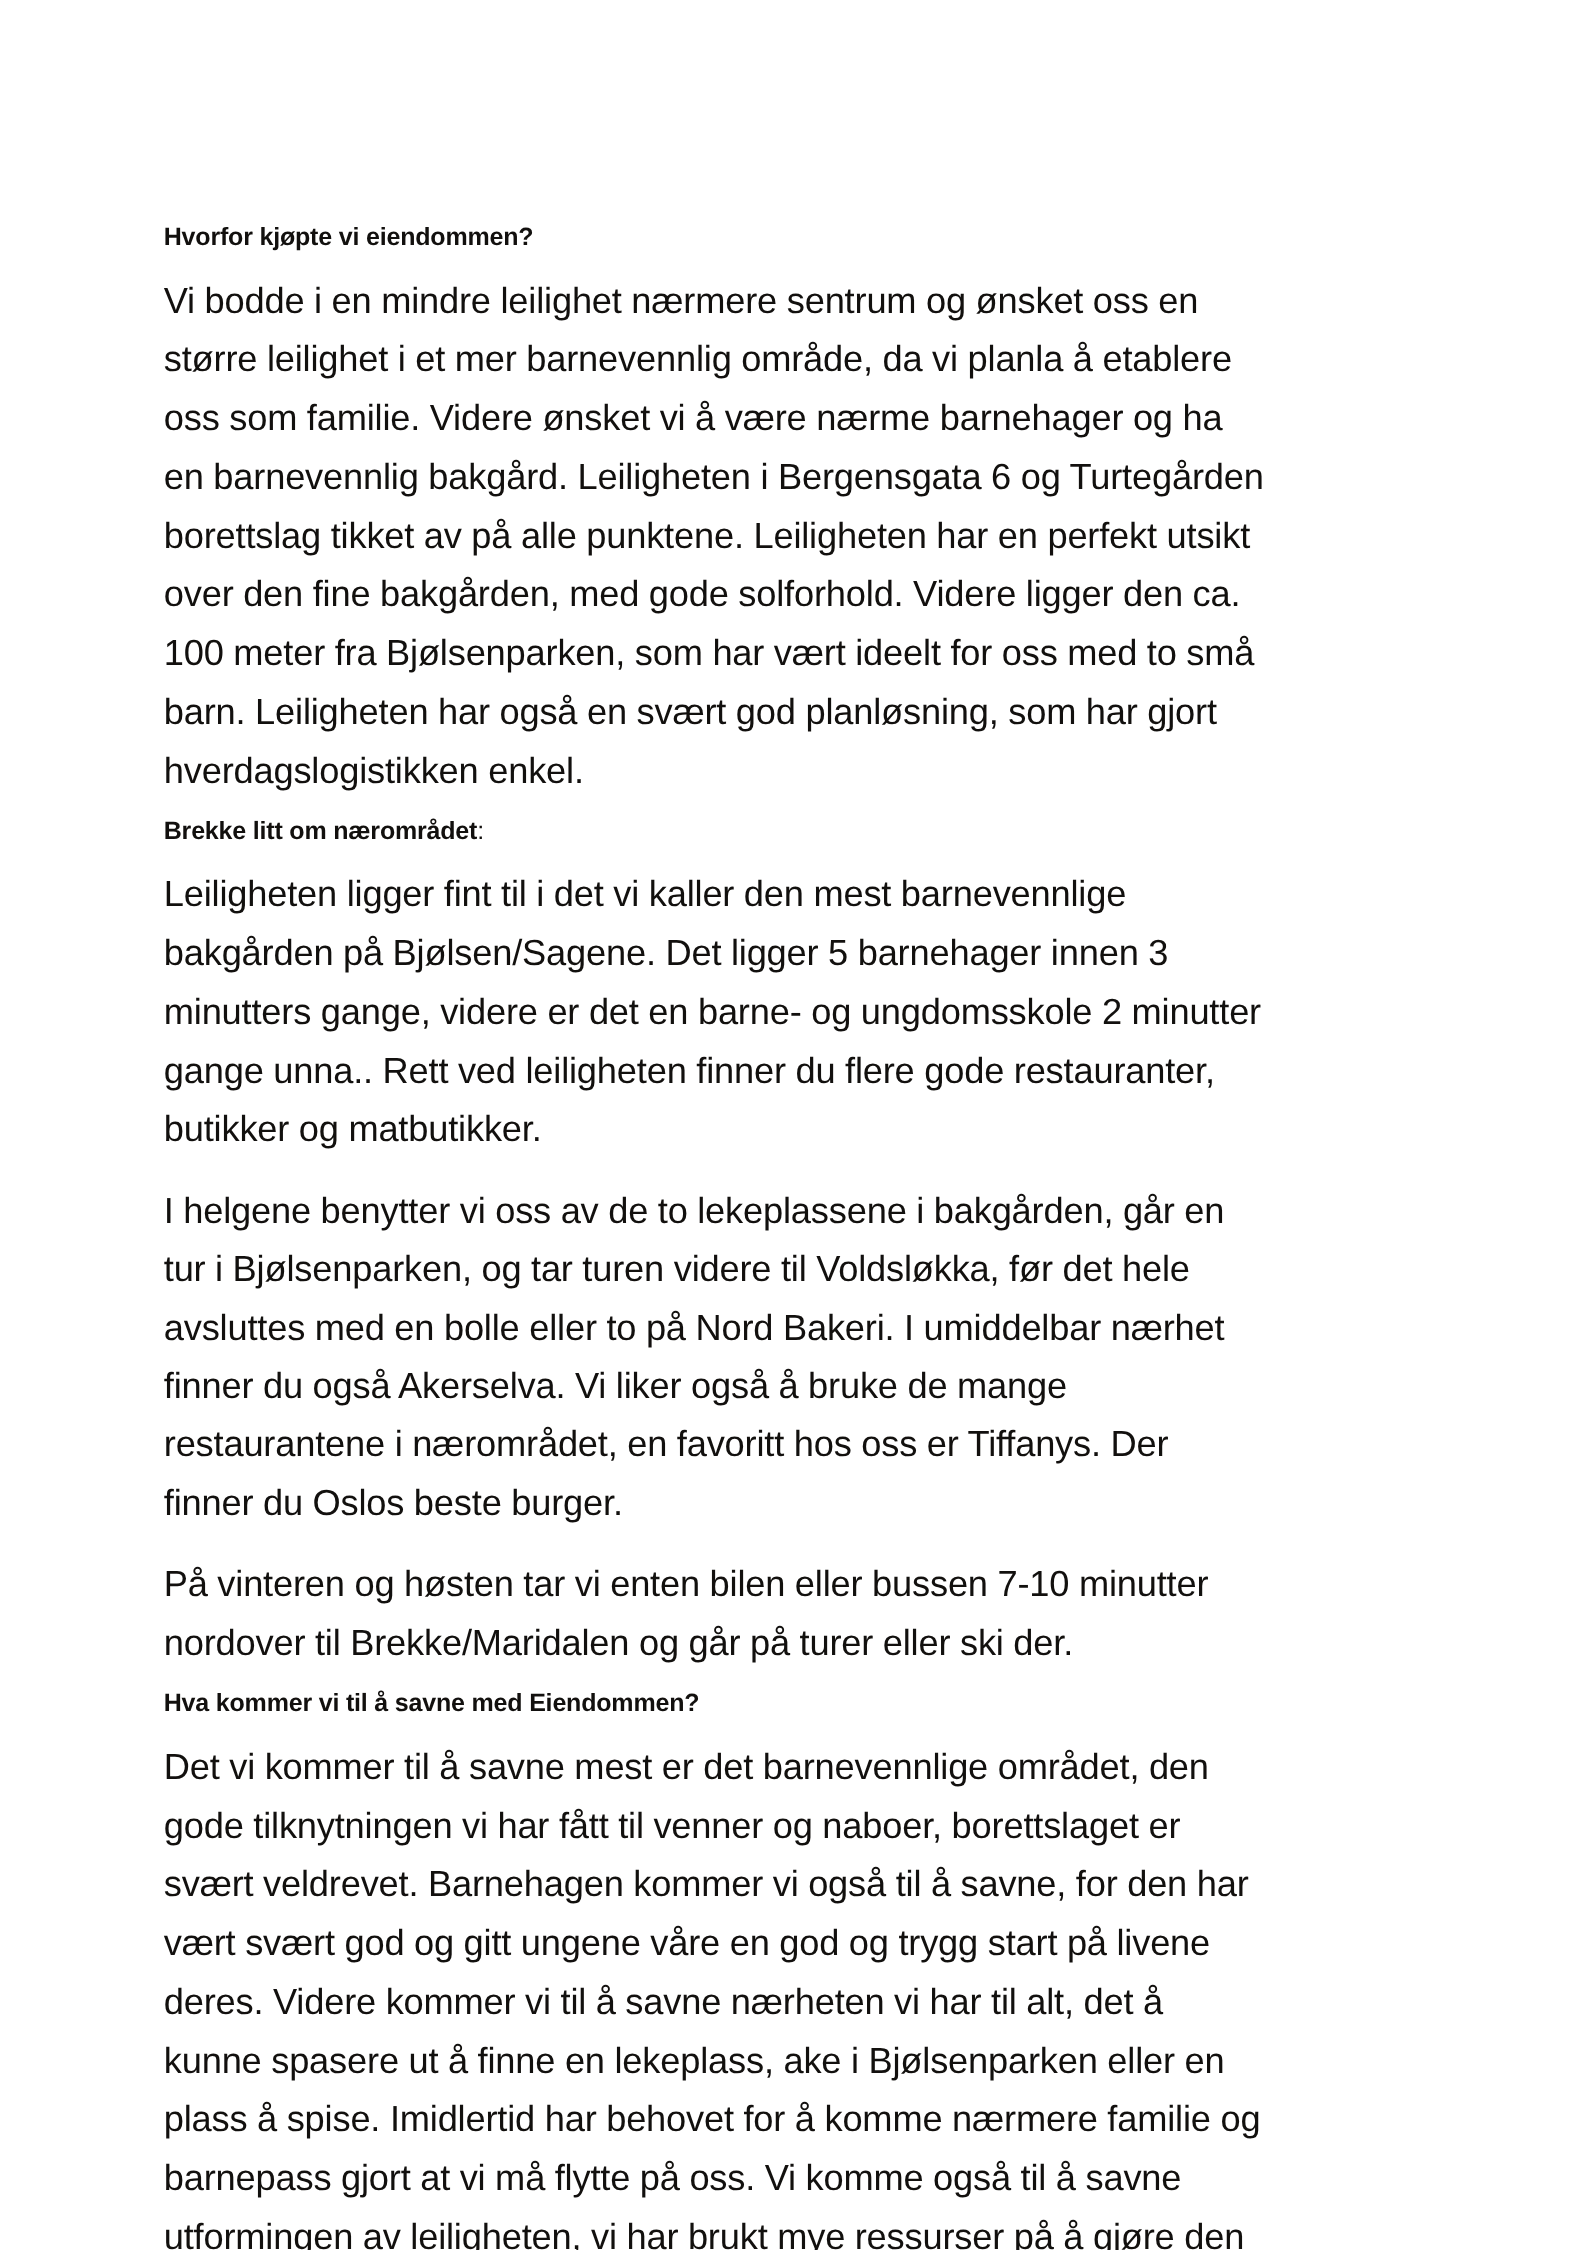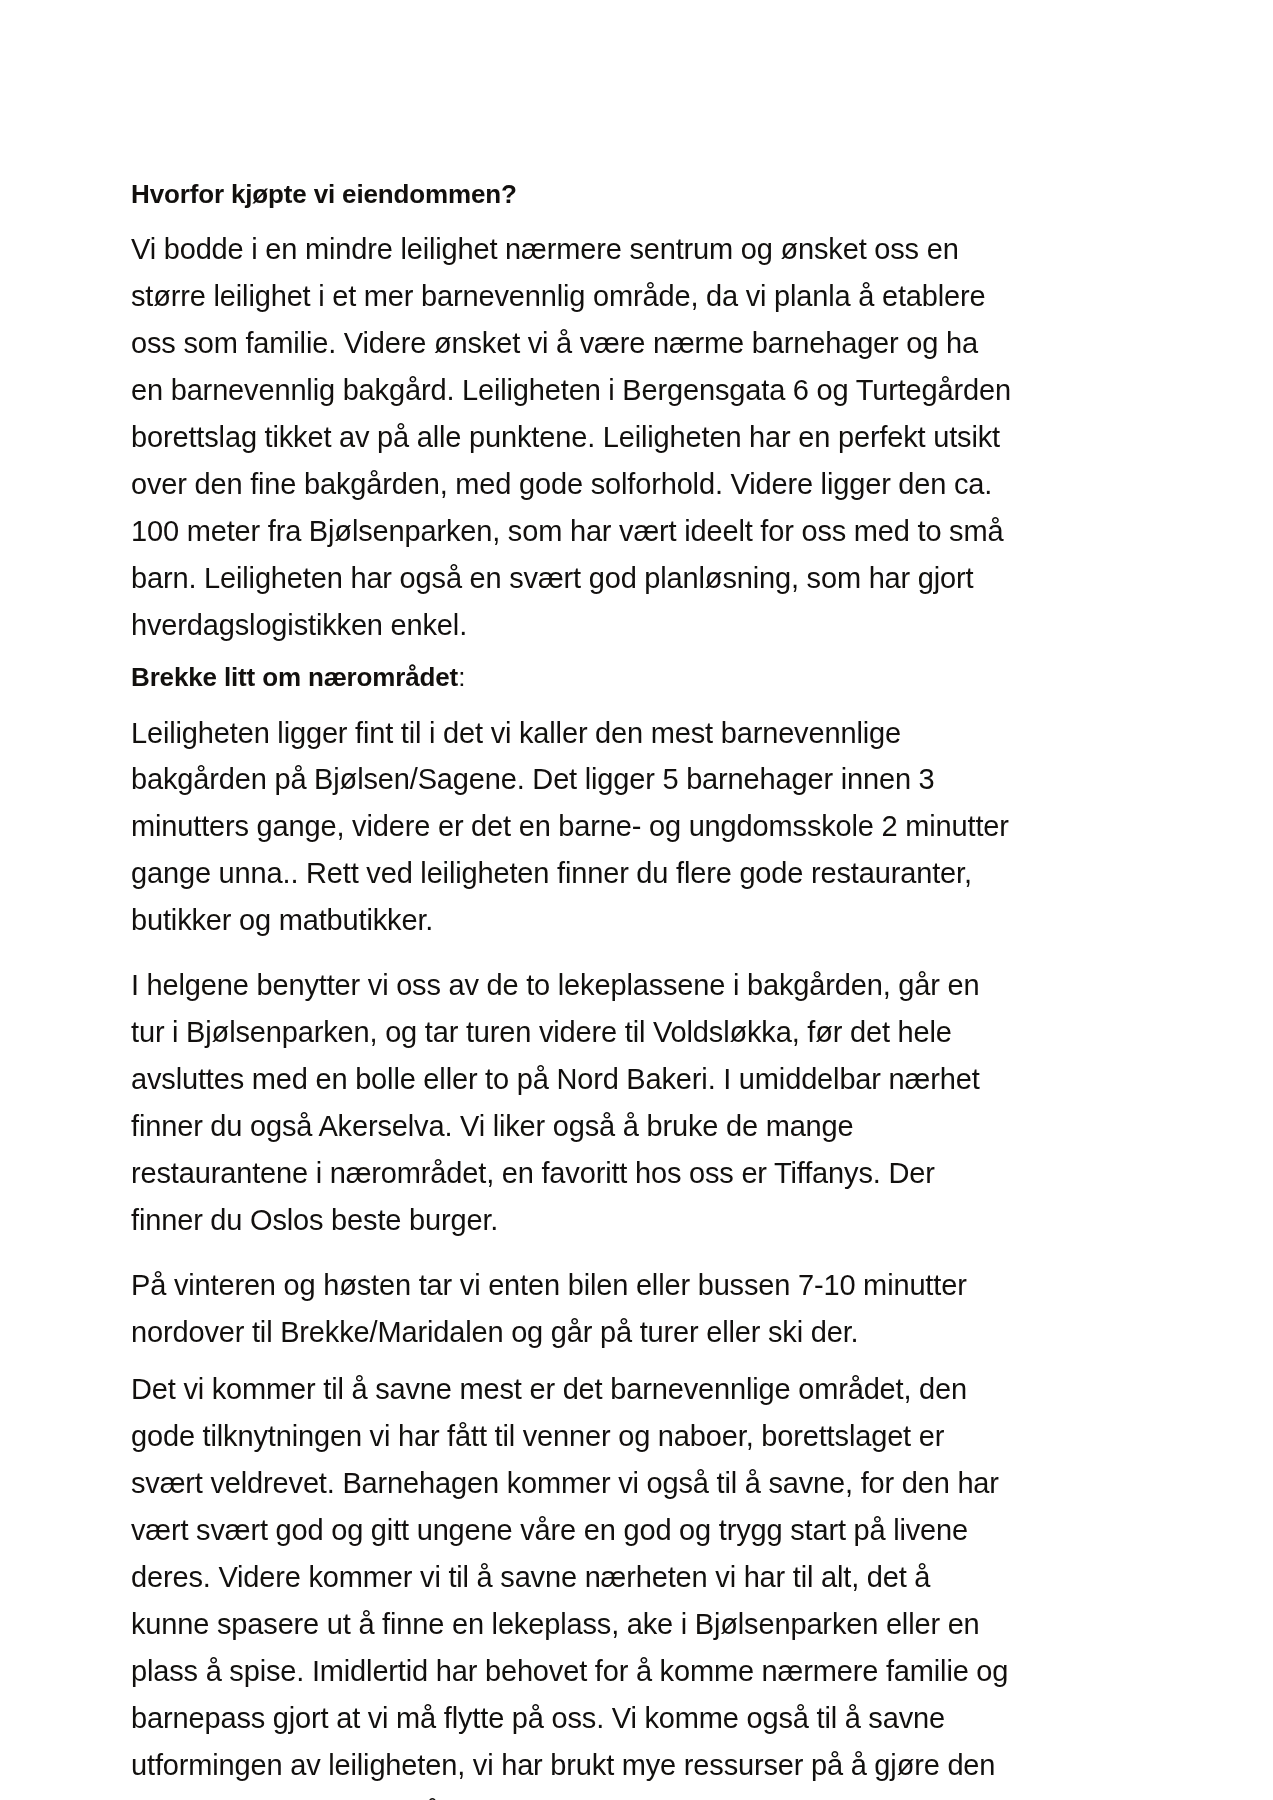--- a/index.html
+++ b/index.html
@@ -28,21 +28,21 @@
     font-weight: 700;
     letter-spacing: -0.1px;
     line-height: 1.35;
     margin: 0 0 0 0;
     color: #12100e;
   }
   .section {
     margin: 0;
   }
   .section-heading {
-    font-size: 26px;
+    font-size: 20px;
     font-weight: 700;
     letter-spacing: -0.15px;
     line-height: 1.4;
     margin: 0 0 14px 0;
     color: #12100e;
   }
   .section-heading .plain {
     font-weight: 400;
   }
   .body-text {
@@ -88,16 +88,19 @@
       <span>Brekke litt om nærområdet</span><span class="plain">:</span>
     </h2>
     <p class="body-text">Leiligheten ligger fint til i det vi kaller den mest barnevennlige bakgården på Bjølsen/Sagene. Det ligger 5 barnehager innen 3 minutters gange, videre er det en barne- og ungdomsskole 2 minutter gange unna.. Rett ved leiligheten finner du flere gode restauranter, butikker og matbutikker.</p>
     <p class="body-text">I helgene benytter vi oss av de to lekeplassene i bakgården, går en tur i Bjølsenparken, og tar turen videre til Voldsløkka, før det hele avsluttes med en bolle eller to på Nord Bakeri. I umiddelbar nærhet finner du også Akerselva. Vi liker også å bruke de mange restaurantene i nærområdet, en favoritt hos oss er Tiffanys. Der finner du Oslos beste burger.</p>
     <p class="body-text">På vinteren og høsten tar vi enten bilen eller bussen 7-10 minutter nordover til Brekke/Maridalen og går på turer eller ski der.</p>
   </section>
 
   <div class="spacer-section"></div>
 
   <section class="section">
+    <h2 class="section-heading">
+      <span>Hva kommer vi til å savne med Eiendommen?</span><span class="plain"></span>
+    </h2>
     <p class="body-text">Det vi kommer til å savne mest er det barnevennlige området, den gode tilknytningen vi har fått til venner og naboer, borettslaget er svært veldrevet. Barnehagen kommer vi også til å savne, for den har vært svært god og gitt ungene våre en god og trygg start på livene deres. Videre kommer vi til å savne nærheten vi har til alt, det å kunne spasere ut å finne en lekeplass, ake i Bjølsenparken eller en plass å spise. Imidlertid har behovet for å komme nærmere familie og barnepass gjort at vi må flytte på oss. Vi komme også til å savne utformingen av leiligheten, vi har brukt mye ressurser på å gjøre den praktisk for en familie på fire. Et minne som vil sitte igjen fra Bergensgata og Turtegården er de mange bursdagene vi har holdt for ungene i fellesrommet/bakgården, det har gitt oss mange lykkelige opplevelser.</p>
   </section>
 
 </div>
 
 </body></html>

